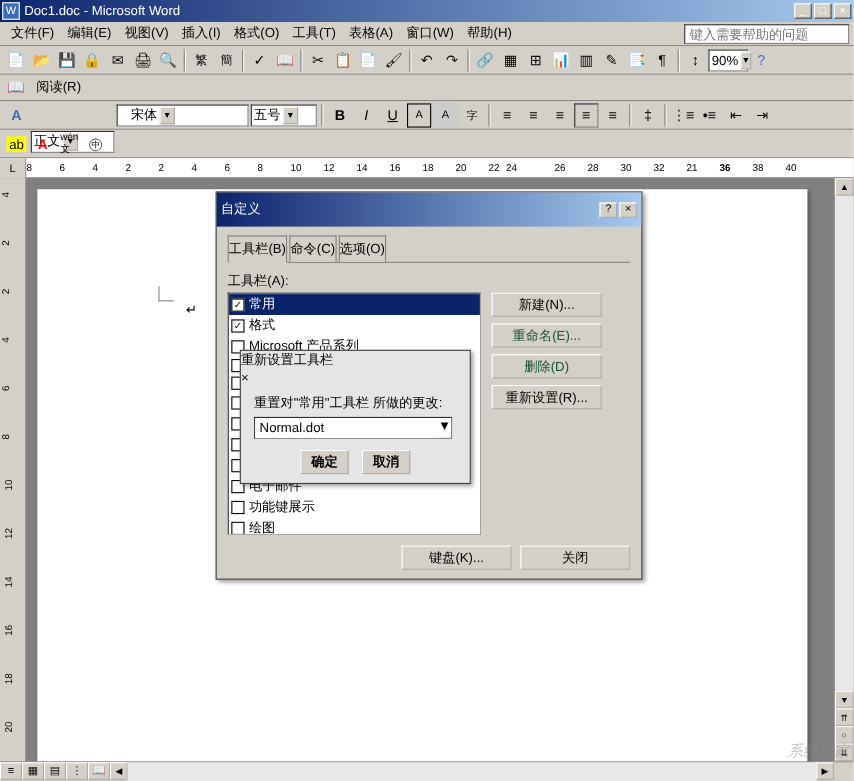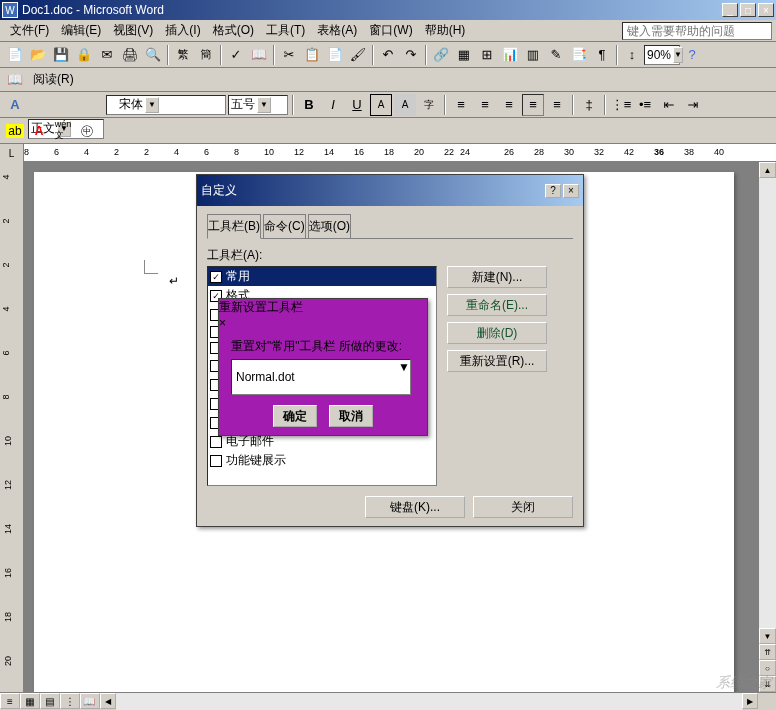--- a/index.html
+++ b/index.html
@@ -57,24 +57,24 @@
 .dlg-layout { display:flex; gap:10px; }
 .listbox { width: 230px; height: 220px; background:#fff; border: 1px inset #808080; overflow:auto; }
 .listbox .row { padding: 1px 2px; display:flex; align-items:center; gap:4px; cursor:pointer; }
 .listbox .row.sel { background:#0a246a; color:#fff; }
 .listbox .chk { width:12px; height:12px; border:1px solid #000; background:#fff; display:inline-flex; align-items:center; justify-content:center; font-size:9px; color:#000; flex-shrink:0; }
 .btncol { display:flex; flex-direction:column; gap:6px; }
 .btn { width: 100px; height: 22px; border: 1px outset #fff; background:#d4d0c8; cursor:pointer; display:flex; align-items:center; justify-content:center; }
 .btn.disabled { color:#14532d; cursor:default; }
 .dlg-foot { display:flex; justify-content:flex-end; gap:8px; margin-top:10px; }
 
-.subdialog { position:absolute; background:#a21caf; border:1px solid #404040; box-shadow:2px 2px 4px rgba(0,0,0,0.4); }
+.subdialog { position:absolute; background:#e5e5e5; border:1px solid #404040; box-shadow:2px 2px 4px rgba(0,0,0,0.4);margin-top:20px; }
 .subdialog .dlg-body { padding: 8px 12px; }
 .subdialog .label { margin-bottom: 4px; }
-.subdialog .combo-full { display:flex; width: 180px; height: 36px; border:1px inset #808080; background:#fff; }
+.subdialog .combo-full { display:flex; width: 180px; height: 20px; border:1px inset #808080; background:#fff; }
 .subdialog .combo-full input { flex:1; border:none; padding:0 4px; font-size:12px; outline:none; }
 .subdialog .btnrow { display:flex; justify-content:center; gap:12px; margin-top:10px; }
 .subdialog .btn { width:44px;font-weight:bold; }
 
 .watermark { position:absolute; right:4px; bottom:18px; font-size:14px; color:#888; font-style:italic; opacity:0.5; }
 </style>
 </head>
 <body>
 
 <div class="titlebar">
@@ -209,21 +209,21 @@
         <span class="num" style="left: 300px;">14</span>
         <span class="num" style="left: 330px;">16</span>
         <span class="num" style="left: 360px;">18</span>
         <span class="num" style="left: 390px;">20</span>
         <span class="num" style="left: 420px;">22</span>
         <span class="num" style="left: 436px;">24</span>
         <span class="num" style="left: 480px;">26</span>
         <span class="num" style="left: 510px;">28</span>
         <span class="num" style="left: 540px;">30</span>
         <span class="num" style="left: 570px;">32</span>
-        <span class="num" style="left: 600px;">42</span>
+        <span class="num" style="left: 600px;">21</span>
         <span class="num" style="left: 630px; font-weight: bold;">36</span>
         <span class="num" style="left: 660px;">38</span>
         <span class="num" style="left: 690px;">40</span>
       </div>
   </div>
 </div>
 
 <div class="workspace">
   <div class="vruler">
       <span class="num" style="top: 10px;">4</span>
@@ -324,20 +324,24 @@
             <span>大纲</span>
           </div>
           <div class="row">
             <span class="chk"></span>
             <span>电子邮件</span>
           </div>
           <div class="row">
             <span class="chk"></span>
             <span>功能键展示</span>
           </div>
+          <div class="row">
+            <span class="chk"></span>
+            <span>绘图</span>
+          </div>
         </div>
       <div class="btncol">
         <div class="btn">新建(N)...</div>
         <div class="btn disabled">重命名(E)...</div>
         <div class="btn disabled">删除(D)</div>
         <div class="btn">重新设置(R)...</div>
       </div>
     </div>
     <div class="dlg-foot">
       <div class="btn">键盘(K)...</div>

